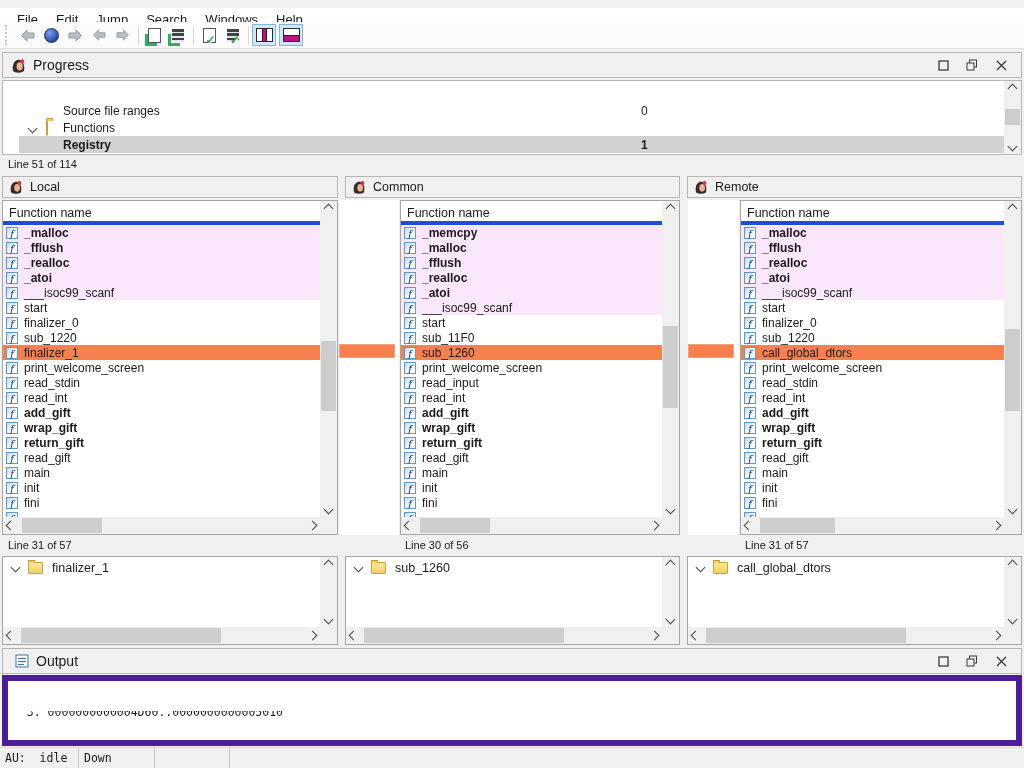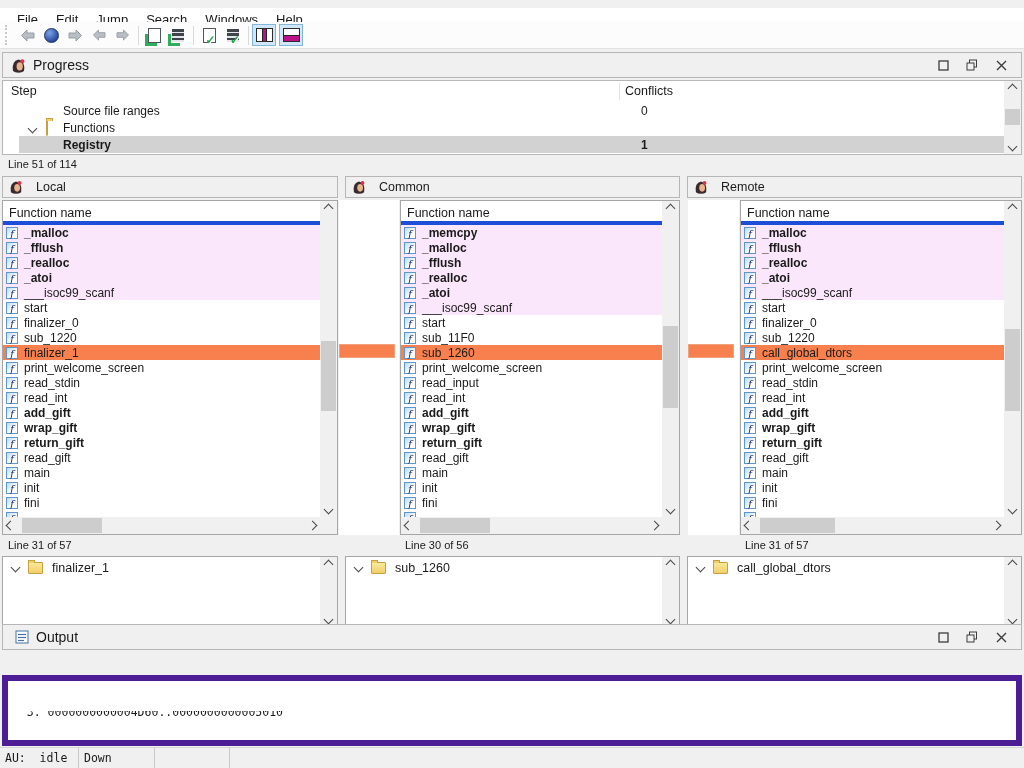--- a/index.html
+++ b/index.html
@@ -61,21 +61,21 @@
   .pt-row .show{visibility:visible;}
   .pt-label{position:absolute;left:44px;white-space:nowrap;}
   .pt-conflicts{position:absolute;left:622px;}
   .pt-row.sel{background:#d2d2d2;}
   .pt-row.bold{font-weight:bold;}
   .pt-rows-wrap{position:absolute;top:21px;left:0;right:17px;padding-left:16px;}
 
   .status-line{position:absolute;font-size:11px;}
 
   
-  .hdr{position:absolute;top:176px;height:22px;background:#f0f0f0;border:1px solid #b6b6b6;box-sizing:border-box;display:flex;align-items:center;gap:13px;padding-left:6px;font-size:12.5px;}
+  .hdr{position:absolute;top:176px;height:22px;background:#f0f0f0;border:1px solid #b6b6b6;box-sizing:border-box;display:flex;align-items:center;gap:7px;padding-left:6px;font-size:12.5px;}
   .gutter{position:absolute;top:200px;height:335px;background:#fff;}
   .gutter-marker{position:absolute;height:14px;background:#f8804e;border:1px solid #efa27b;box-sizing:border-box;}
   .fn-list{position:absolute;top:200px;height:335px;background:#fff;border:1px solid #a6a6a6;box-sizing:border-box;overflow:hidden;}
   .fl-header{height:24px;line-height:24px;font-size:12.5px;padding-left:6px;background:#fff;border-bottom:4px solid #1d4ed8;width:calc(100% - 17px);box-sizing:border-box;}
   .fl-body{position:absolute;top:24px;left:0;right:17px;bottom:17px;overflow:hidden;}
   .fn-row{height:15px;display:flex;align-items:center;gap:6px;padding-left:3px;white-space:nowrap;}
   .fn-row.imp{background:#fbe7fb;}
   .fn-row.sel{background:#f8804e;}
   .fn-row.bold .fn-name{font-weight:bold;}
   .f-icon{width:12px;height:12px;flex:none;border:1px solid #5f97c9;background:linear-gradient(135deg,#badbf2,#ffffff 65%);color:#1b2a6b;font-family:"DejaVu Serif",serif;font-style:italic;font-size:10px;line-height:11px;text-align:center;box-sizing:border-box;}
@@ -191,25 +191,20 @@
         </span>
       <span class="winbtn">
           <svg width="11" height="11">
             <path d="M1 1 L10 10 M10 1 L1 10" stroke="#3c3c3c" stroke-width="1.4"></path>
           </svg>
         </span>
     </span>
   </div>
 
   <div id="progress-table">
-    <div class="pt-header">
-      <span class="pt-step-h">Step</span>
-      <span class="pt-colsep"></span>
-      <span class="pt-conf-h">Conflicts</span>
-    </div>
     <div class="pt-rows-wrap">
 
         <div class="pt-row">
 
           <span class="pt-label">Source file ranges</span>
           <span class="pt-conflicts">0</span>
         </div>
 
         <div class="pt-row">
           <span class="pt-chev show"><i class="chev c-down"></i></span>
@@ -726,21 +721,21 @@
           <i class="chev c-left"></i>
         </span>
       <span class="hthumb" style="left:18px;width:200px;"></span>
       <span class="sb-btn right">
           <i class="chev c-right"></i>
         </span>
     </div>
     <div class="sb-corner"></div>
   </div>
 
-  <div class="titlebar" style="top:624px;padding-left:12px;">
+  <div class="titlebar" style="top:648px;padding-left:12px;">
     <svg width="14" height="14">
       <rect x="1" y="1" width="12" height="12" fill="#fff" stroke="#4472a8"></rect>
       <line x1="3" y1="4.5" x2="11" y2="4.5" stroke="#4472a8" stroke-width="1.2"></line>
       <line x1="3" y1="7.5" x2="11" y2="7.5" stroke="#4472a8" stroke-width="1.2"></line>
       <line x1="3" y1="10.5" x2="9" y2="10.5" stroke="#4472a8" stroke-width="1.2"></line>
     </svg>
     <span class="titlebar-label">Output</span>
     <span class="winbtns">
       <span class="winbtn">
           <svg width="11" height="11">

